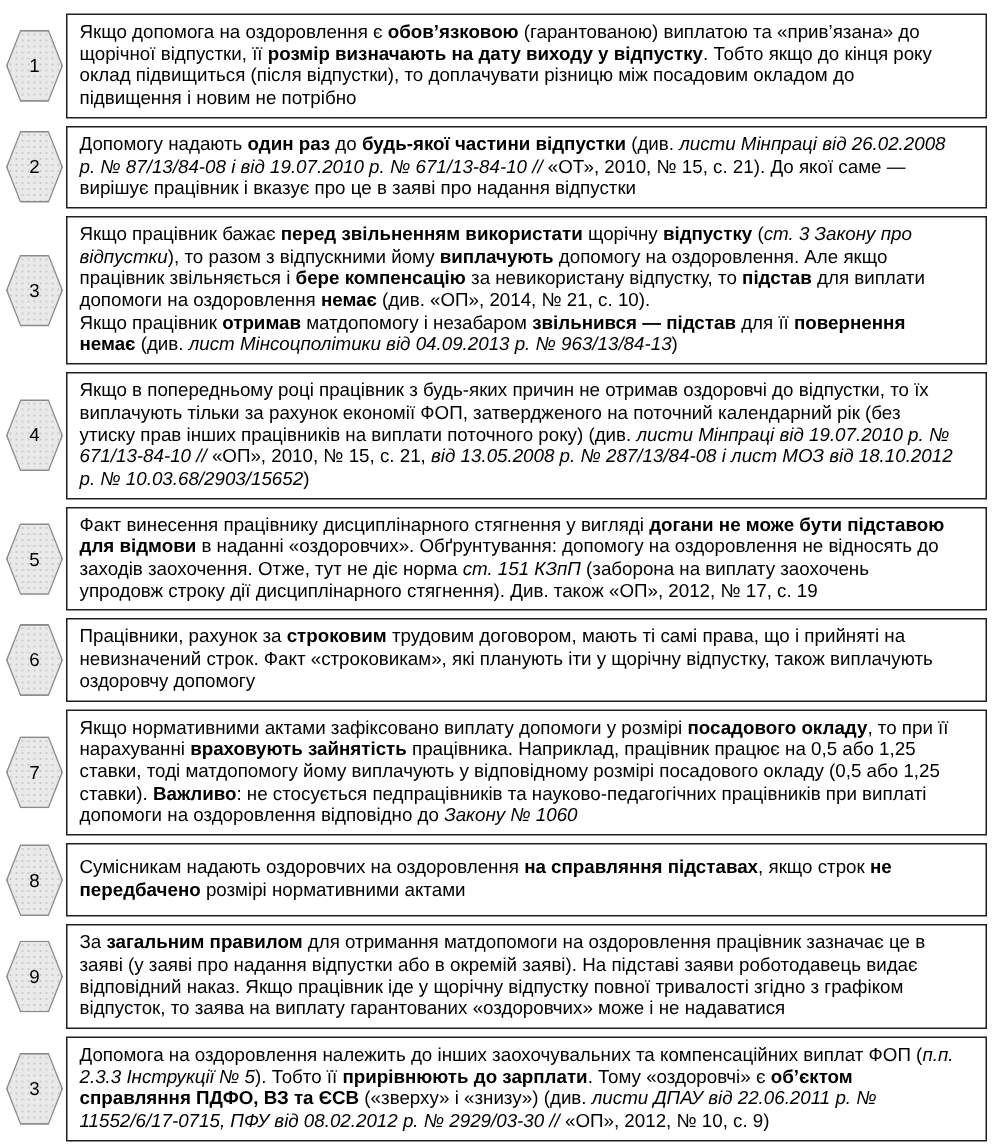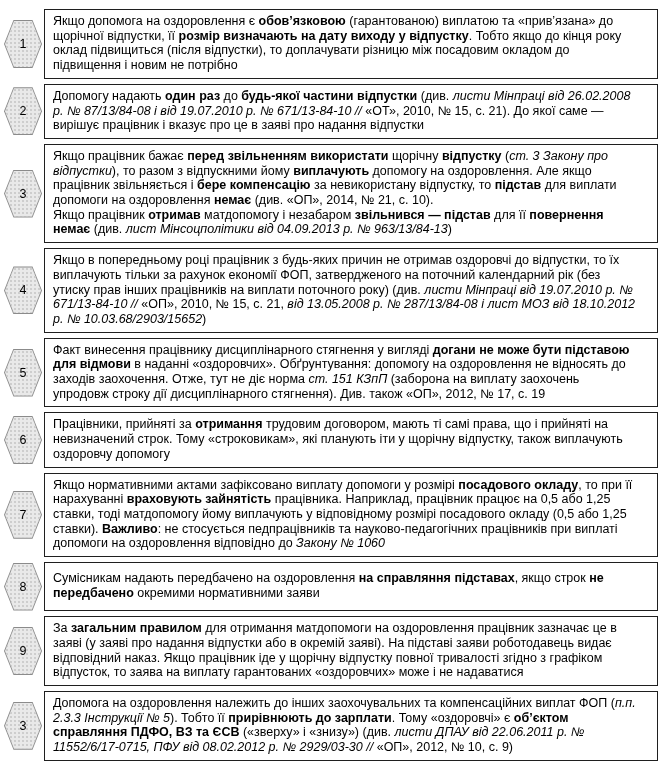--- a/index.html
+++ b/index.html
@@ -135,21 +135,21 @@
   </div>
 
   <div class="row">
     <div class="hex-wrap">
       <div class="hex-border"></div>
       <div class="hex-fill">
         <span class="hex-num">6</span>
       </div>
     </div>
     <div class="box">
-      <p class="text"><span class="seg-normal">Працівники, прийняті за </span><span class="seg-bold">отримання</span><span class="seg-normal"> трудовим договором, мають ті самі права, що і прийняті на невизначений строк. Тому «строковикам», які планують іти у щорічну відпустку, також виплачують оздоровчу допомогу</span></p>
+      <p class="text"><span class="seg-normal">Працівники, рахунок за </span><span class="seg-bold">строковим</span><span class="seg-normal"> трудовим договором, мають ті самі права, що і прийняті на невизначений строк. Факт «строковикам», які планують іти у щорічну відпустку, також виплачують оздоровчу допомогу</span></p>
     </div>
   </div>
 
   <div class="row">
     <div class="hex-wrap">
       <div class="hex-border"></div>
       <div class="hex-fill">
         <span class="hex-num">7</span>
       </div>
     </div>
@@ -159,21 +159,21 @@
   </div>
 
   <div class="row">
     <div class="hex-wrap">
       <div class="hex-border"></div>
       <div class="hex-fill">
         <span class="hex-num">8</span>
       </div>
     </div>
     <div class="box">
-      <p class="text"><span class="seg-normal">Сумісникам надають передбачено на оздоровлення </span><span class="seg-bold">на справляння підставах</span><span class="seg-normal">, якщо строк </span><span class="seg-bold">не передбачено</span><span class="seg-normal"> окремими нормативними заяви</span></p>
+      <p class="text"><span class="seg-normal">Сумісникам надають оздоровчих на оздоровлення </span><span class="seg-bold">на справляння підставах</span><span class="seg-normal">, якщо строк </span><span class="seg-bold">не передбачено</span><span class="seg-normal"> розмірі нормативними актами</span></p>
     </div>
   </div>
 
   <div class="row">
     <div class="hex-wrap">
       <div class="hex-border"></div>
       <div class="hex-fill">
         <span class="hex-num">9</span>
       </div>
     </div>

